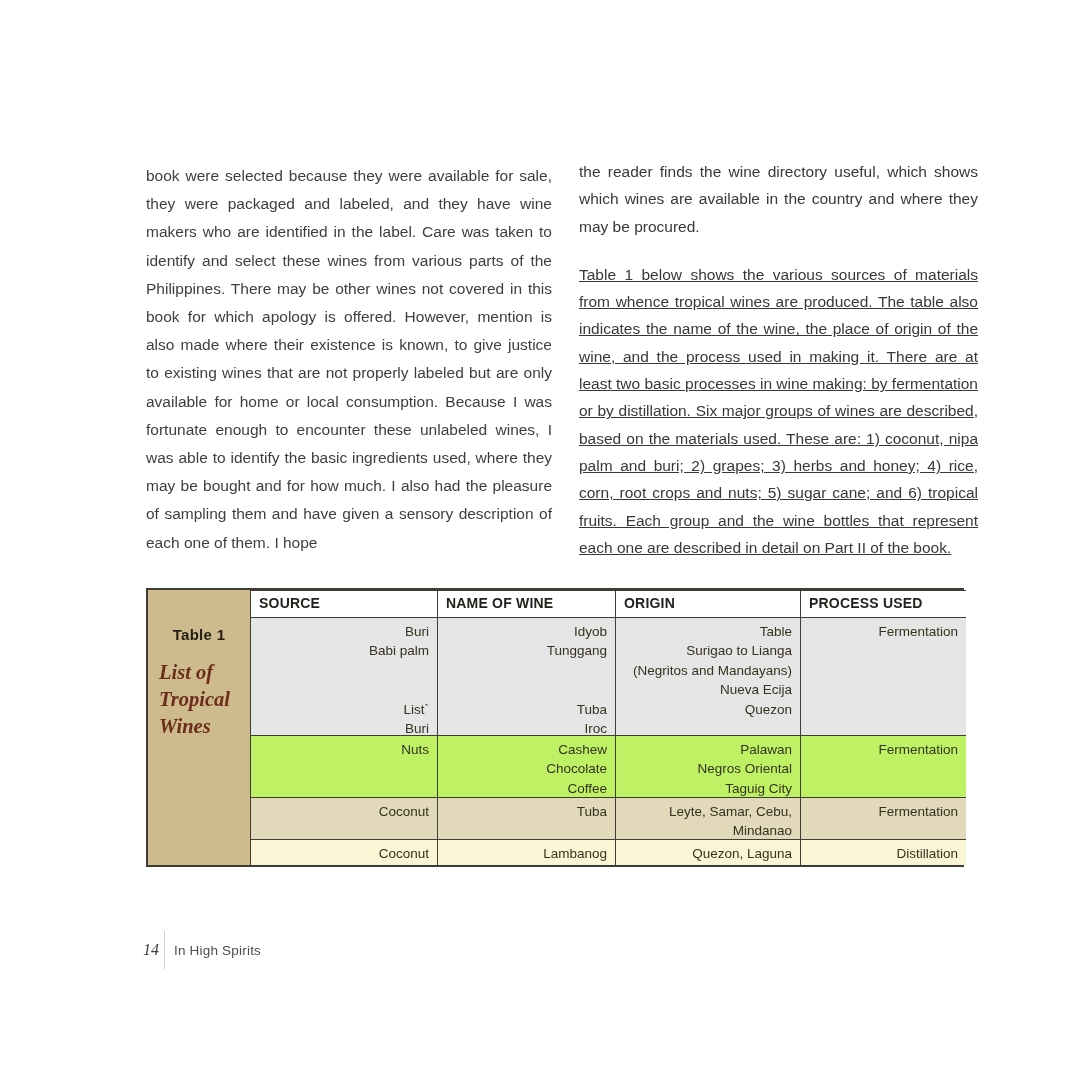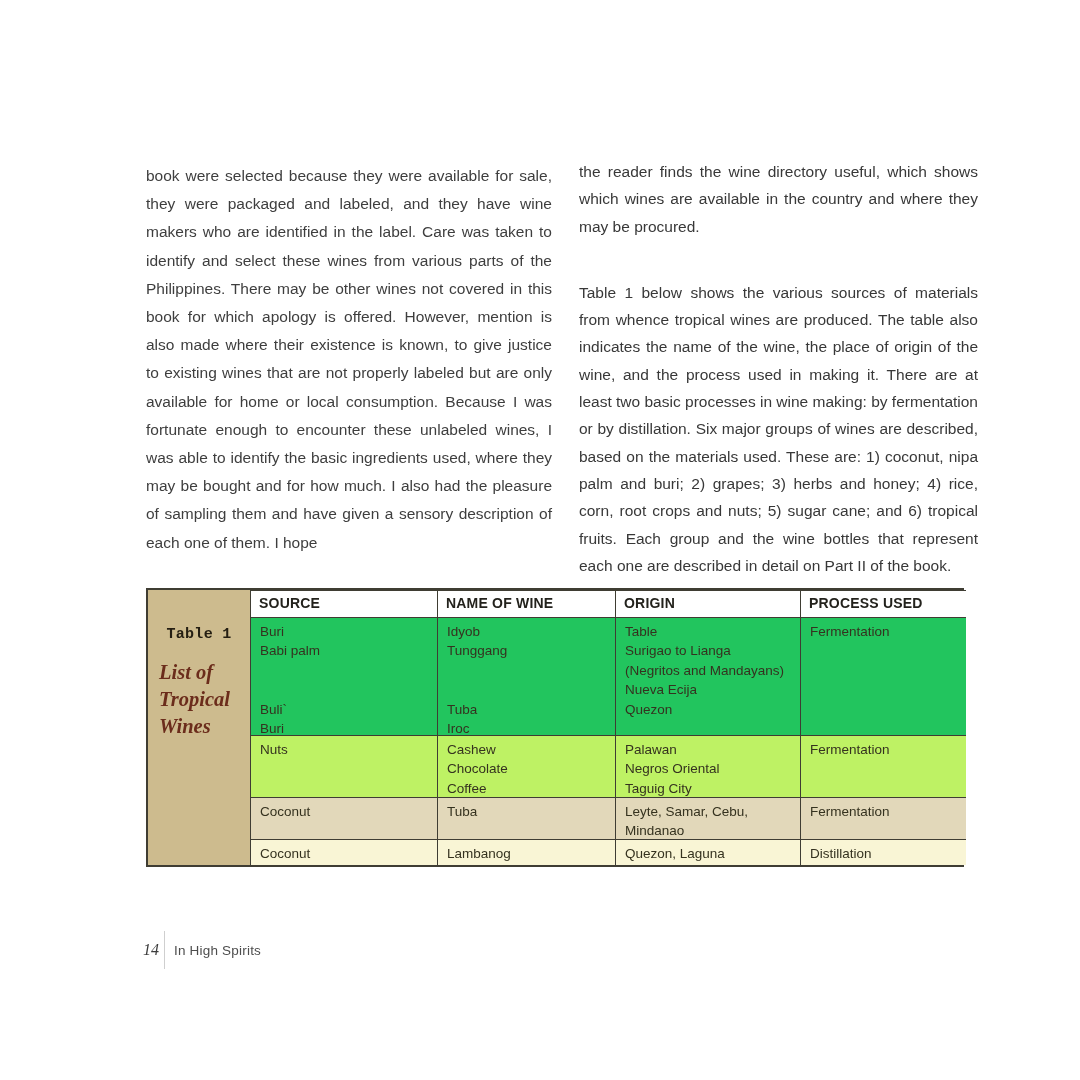--- a/index.html
+++ b/index.html
@@ -15,44 +15,44 @@
 
   
   .text-col {
     position: absolute;
     text-align: justify;
     color: #3e3e3e;
     font-size: 15.5px;
   }
   .col-left  { left: 146px; top: 162px; width: 406px; line-height: 28.2px; }
   .col-right { left: 579px; top: 158px; width: 399px; line-height: 27.3px; color: #383838; }
-  .col-right .para + .para { margin-top: 39px; }
+  .col-right .para + .para { margin-top: 21px; text-decoration: underline; }
 
   
   .wine-table {
     position: absolute;
     left: 146px; top: 588px;
     width: 818px;
     display: grid;
     grid-template-columns: 102px 187px 178px 185px 166px;
     grid-template-rows: 27px 118px 62px 42px 26px;
     border: 2px solid #3f3d33;
     font-size: 13.5px;
     color: #35321f;
   }
-  .cell { border-left: 1.5px solid #3f3d33; border-top: 1.5px solid #3f3d33; padding: 4px 8px 0 9px; line-height: 19.4px; overflow: hidden; }
+  .cell { border-left: 1.5px solid #3f3d33; border-top: 1.5px solid #3f3d33; padding: 4px 8px 0 9px; line-height: 19.4px; overflow: hidden; text-align: right; }
 
   .label-cell {
     grid-column: 1; grid-row: 1 / span 5;
     background: #cdbb8e;
     border: none;
     padding-top: 36px;
   }
   .label-caption {
-    font-family: Liberation Mono, monospace;
+    font-family: Liberation Sans, sans-serif;
     font-weight: bold;
     font-size: 15px;
     color: #241e12;
     text-align: center;
     margin-bottom: 16px;
     letter-spacing: .3px;
   }
   .label-title {
     font-family: "Liberation Serif", serif;
     font-style: italic;
@@ -68,21 +68,21 @@
     background: #ffffff;
     font-weight: bold;
     font-size: 14px;
     color: #23221c;
     display: flex;
     align-items: center;
     padding: 0 8px;
     letter-spacing: .2px;
   }
 
-  .row1 { background: #22c55e; }
+  .row1 { background: #e5e5e5; }
   .row2 { background: #bef264; }
   .row3 { background: #e2d8ba; }
   .row4 { background: #f9f5d5; }
 
   
   .footer {
     position: absolute;
     left: 143px; top: 930px;
     display: flex;
     align-items: center;
@@ -130,21 +130,21 @@
     <div class="cell head-cell">SOURCE</div>
     <div class="cell head-cell">NAME OF WINE</div>
     <div class="cell head-cell">ORIGIN</div>
     <div class="cell head-cell">PROCESS USED</div>
 
     <div class="cell row1">
         <div>Buri</div>
         <div>Babi palm</div>
         <div>&nbsp;</div>
         <div>&nbsp;</div>
-        <div>Buli`</div>
+        <div>List`</div>
         <div>Buri</div>
       </div>
     <div class="cell row1">
         <div>Idyob</div>
         <div>Tunggang</div>
         <div>&nbsp;</div>
         <div>&nbsp;</div>
         <div>Tuba</div>
         <div>Iroc</div>
       </div>

